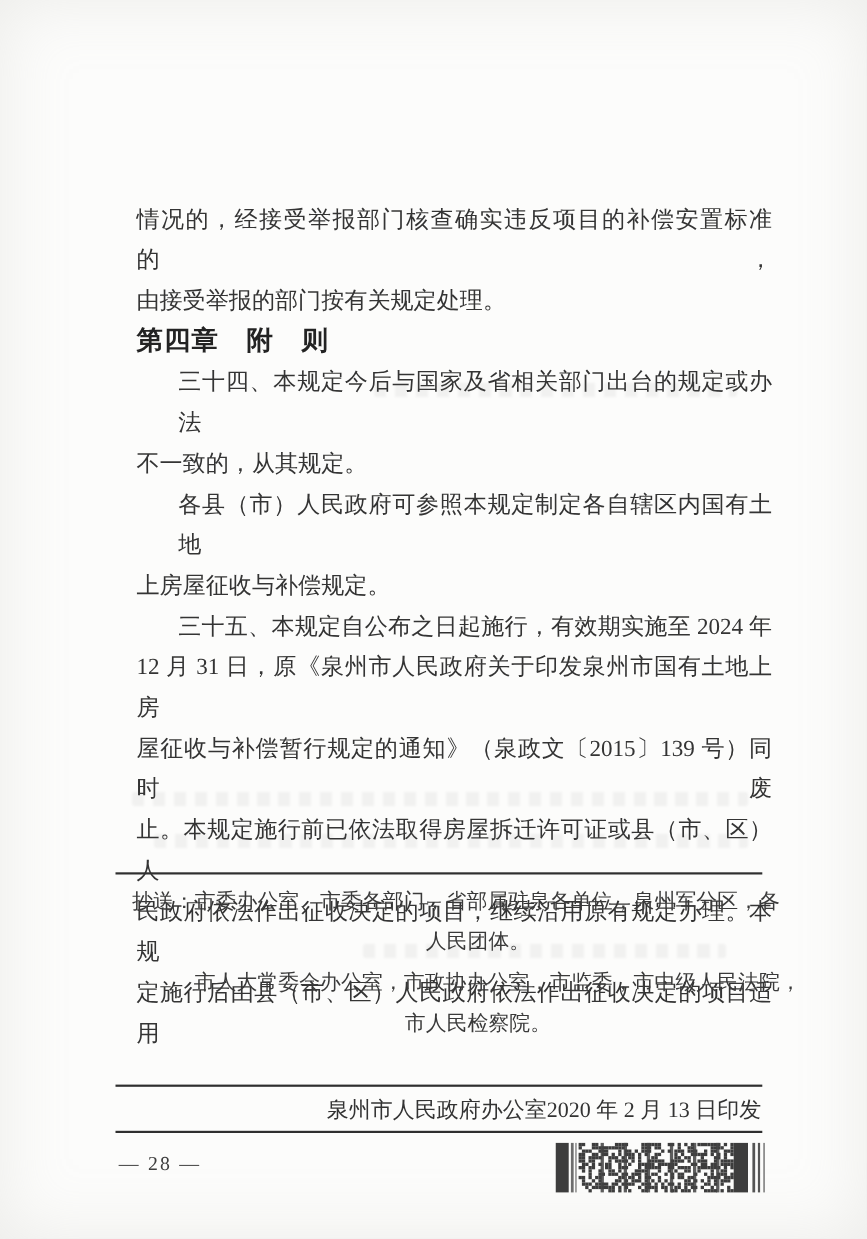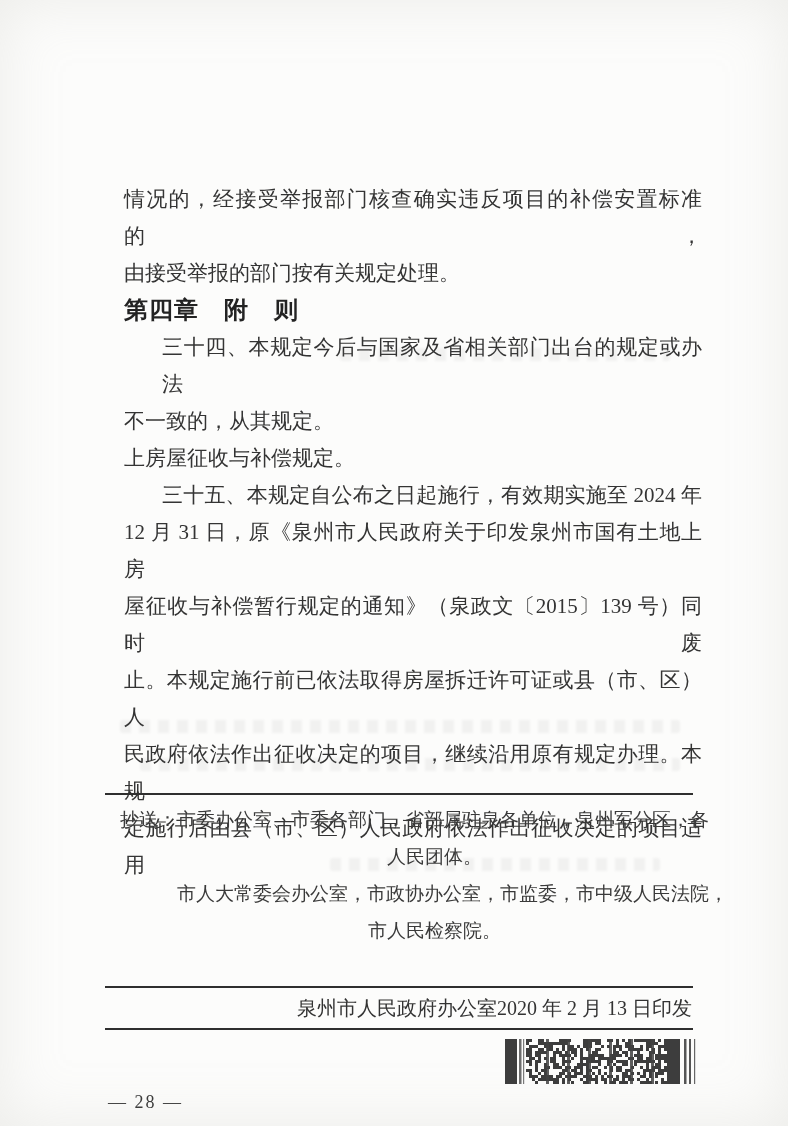--- a/index.html
+++ b/index.html
@@ -39,41 +39,42 @@
   .cc-line{white-space:nowrap;}
   .cc-line.cont{padding-left:57px;}
   
   .footer-row{
     position:absolute;left:120px;top:988px;width:572px;height:40px;
     display:flex;justify-content:flex-end;align-items:center;
     font-size:20px;color:#333;
   }
   .page-number{
     position:absolute;left:108px;top:1048px;
-    font-size:18px;letter-spacing:2px;color:#3d3d3d;margin-top:44px;
+    font-size:18px;letter-spacing:2px;color:#3d3d3d;
   }
   .barcode{position:absolute;left:505px;top:1038px;}
   
   .ghost{
     position:absolute;height:13px;opacity:.07;border-radius:3px;
     background:repeating-linear-gradient(90deg,#6a6a6a 0 11px,transparent 11px 19px);
     filter:blur(1.2px);
   }
 </style>
 </head>
 <body>
 
 <div class="page">
 
   <div class="bodytext">
     <div class="line just">情况的，经接受举报部门核查确实违反项目的补偿安置标准的，</div>
     <div class="line">由接受举报的部门按有关规定处理。</div>
     <div class="chapter">第四章　附　则</div>
     <div class="line just indent">三十四、本规定今后与国家及省相关部门出台的规定或办法</div>
     <div class="line">不一致的，从其规定。</div>
+    <div class="line just indent">各县（市）人民政府可参照本规定制定各自辖区内国有土地</div>
     <div class="line">上房屋征收与补偿规定。</div>
     <div class="line just indent">三十五、本规定自公布之日起施行，有效期实施至 2024 年</div>
     <div class="line just">12 月 31 日，原《泉州市人民政府关于印发泉州市国有土地上房</div>
     <div class="line just">屋征收与补偿暂行规定的通知》（泉政文〔2015〕139 号）同时废</div>
     <div class="line just">止。本规定施行前已依法取得房屋拆迁许可证或县（市、区）人</div>
     <div class="line just">民政府依法作出征收决定的项目，继续沿用原有规定办理。本规</div>
     <div class="line just">定施行后由县（市、区）人民政府依法作出征收决定的项目适用</div>
   </div>
 
   <div class="ghost" style="left:120px;top:720px;width:560px;"></div>

